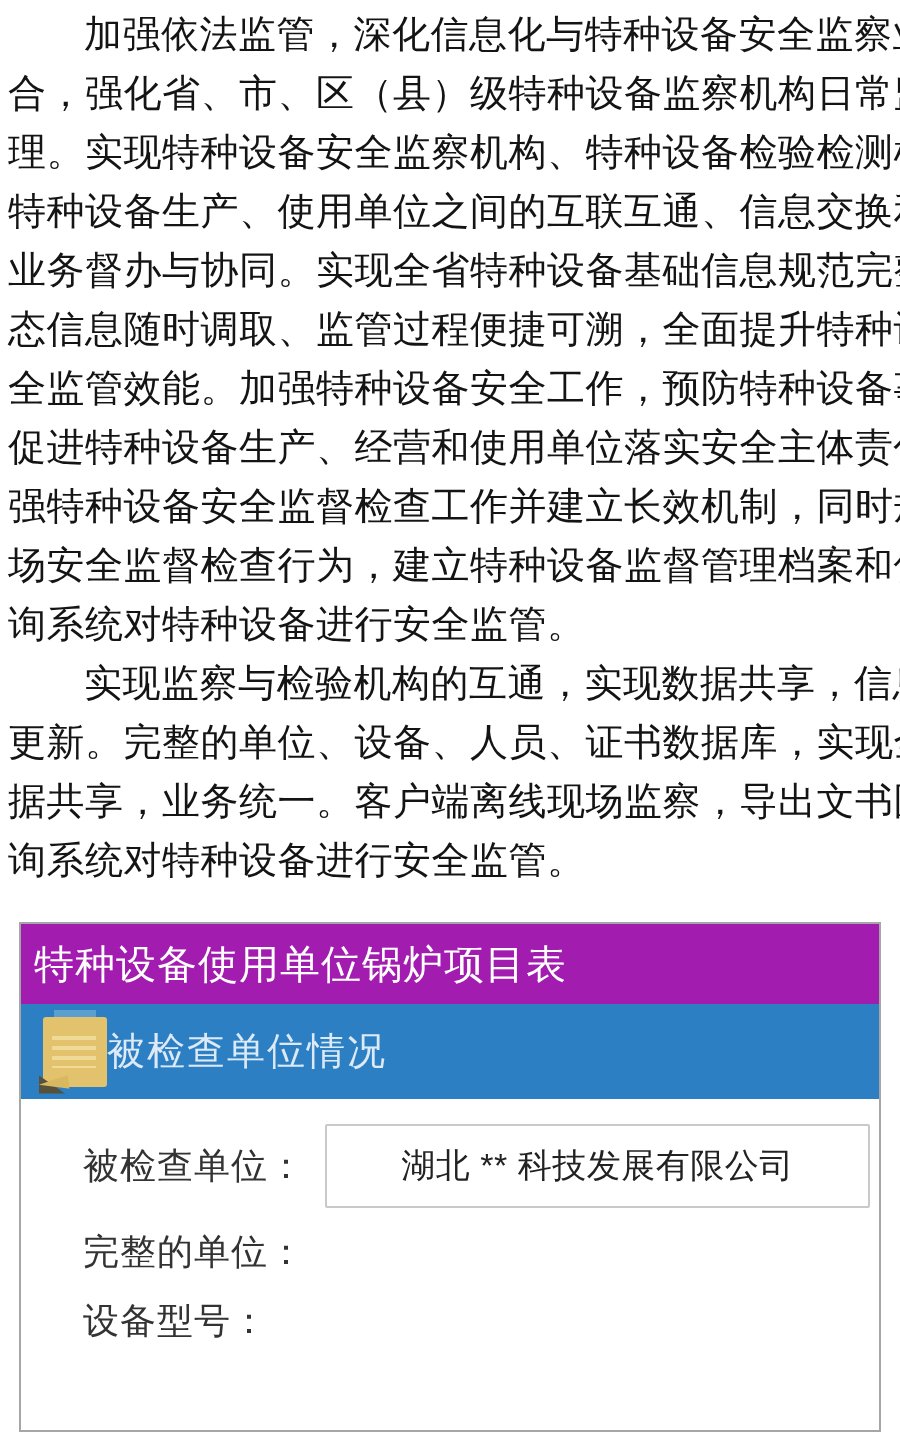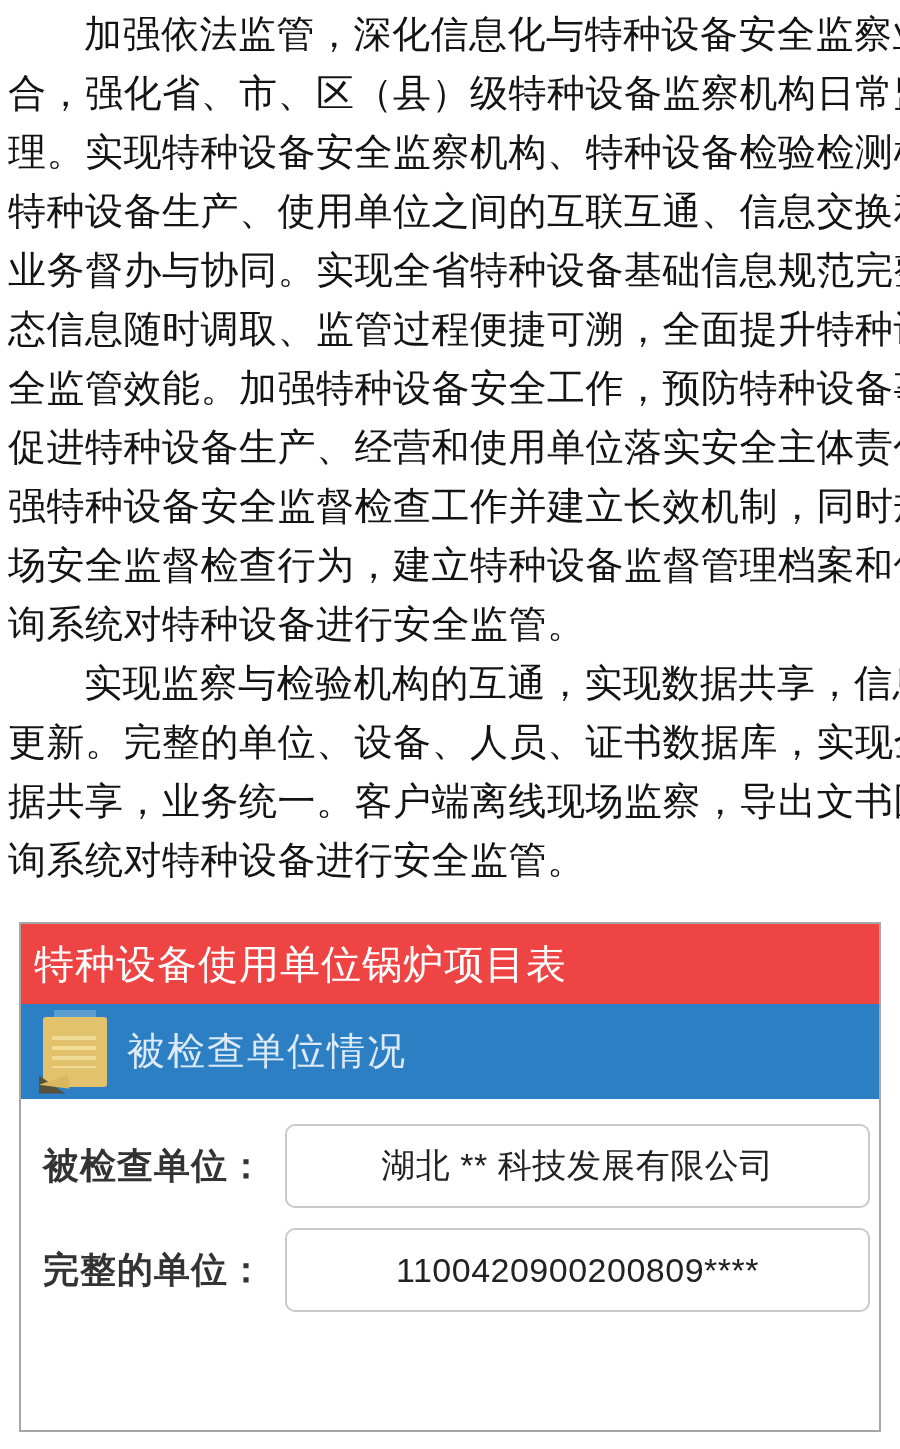--- a/index.html
+++ b/index.html
@@ -40,21 +40,21 @@
     position: absolute;
     left: 19px;
     top: 922px;
     width: 862px;
     height: 510px;
     border: 2px solid #a6a6a6;
     background: #ffffff;
   }
   .panel-header {
     height: 80px;
-    background: #ef4444;
+    background: #a21caf;
     display: flex;
     align-items: center;
     padding-left: 13px;
   }
   .panel-title {
     color: #ffffff;
     font-size: 40px;
     font-weight: 500;
     letter-spacing: 1px;
   }
@@ -62,21 +62,20 @@
     height: 95px;
     background: #2d7fc3;
     display: flex;
     align-items: center;
     padding-left: 22px;
   }
   .section-title {
     color: #dce9f6;
     font-size: 38px;
     font-weight: 500;
-    margin-left: 20px;
     letter-spacing: 2px;
   }
 
   
   .note-icon {
     position: relative;
     width: 64px;
     height: 72px;
     margin-top: 2px;
   }
@@ -137,29 +136,30 @@
   .field-row {
     display: flex;
     align-items: center;
     margin-bottom: 20px;
   }
   .field-row:last-child { margin-bottom: 0; }
   .field-label {
     width: 242px;
     flex: 0 0 242px;
     font-size: 36px;
-    font-weight: 700;
+    font-weight: 400;
     color: #333333;
     letter-spacing: 1px;
+    margin-left: 40px;
   }
   .field-box {
     flex: 1;
     height: 84px;
     border: 2px solid #c9c9c9;
-    border-radius: 10px;
+    border-radius: 2px;
     background: #ffffff;
     display: flex;
     align-items: center;
     justify-content: center;
     font-size: 34px;
     font-weight: 500;
     color: #222222;
     letter-spacing: 0.5px;
   }
 </style>
@@ -204,20 +204,20 @@
 
   <div class="panel-body">
 
     <div class="field-row">
       <span class="field-label">被检查单位：</span>
       <div class="field-box">湖北 ** 科技发展有限公司</div>
     </div>
 
     <div class="field-row">
       <span class="field-label">完整的单位：</span>
-      <div class="field-box">1100420900200809****</div>
     </div>
 
     <div class="field-row">
+      <span class="field-label">设备型号：</span>
     </div>
 
   </div>
 </div>
 
 </body></html>

